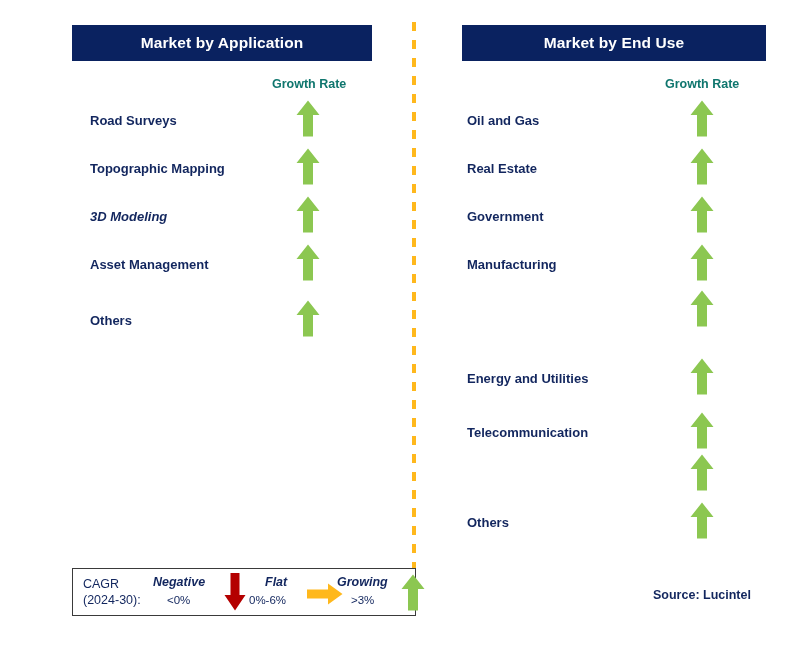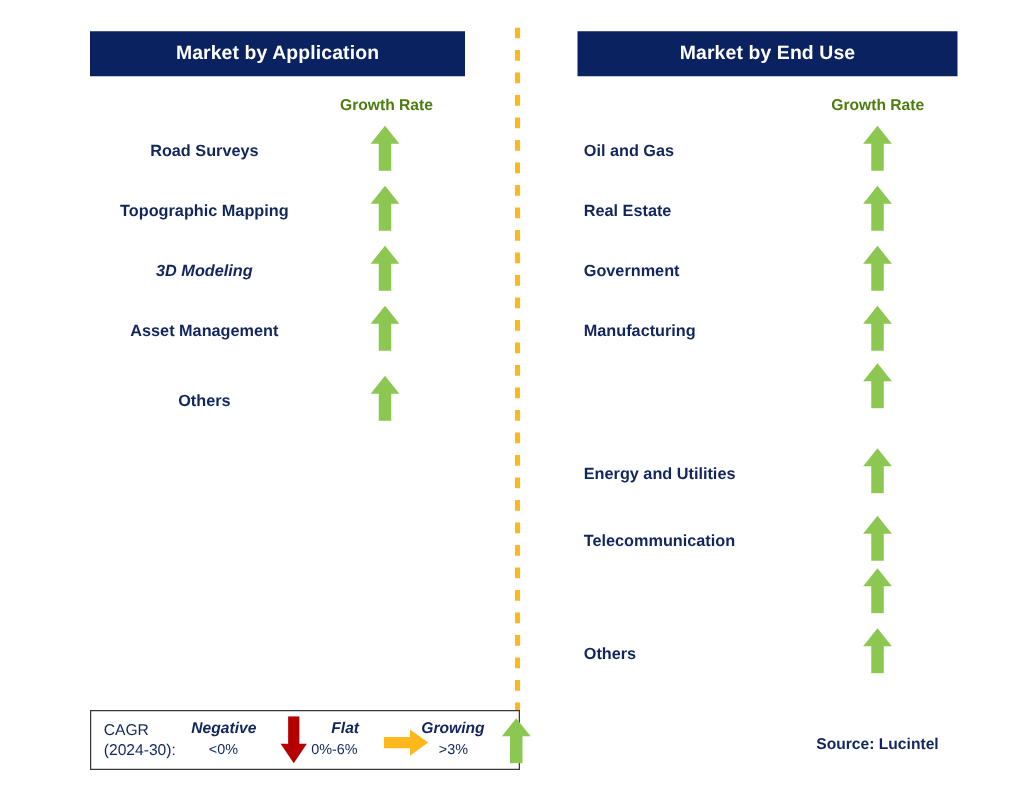--- a/index.html
+++ b/index.html
@@ -15,21 +15,21 @@
     overflow: hidden;
   }
 
   
   .panel {
     position: absolute;
     top: 0;
     width: 340px;
     height: 645px;
   }
-  #panel-application { left: 40px; text-align: center; }
+  #panel-application { left: 40px; }
   #panel-enduse      { left: 430px; }
 
   .panel-header {
     position: absolute;
     top: 25px;
     left: 32px;
     width: 300px;
     height: 36px;
     background: #0a2260;
     color: #ffffff;
@@ -41,42 +41,42 @@
     letter-spacing: 0.1px;
     box-sizing: border-box;
   }
   #panel-enduse .panel-header { left: 32px; width: 304px; }
 
   .growth-rate-label {
     position: absolute;
     top: 77px;
     font-size: 12.5px;
     font-weight: bold;
-    color: #4d7c0f;
+    color: #0f766e;
     white-space: nowrap;
   }
   #panel-application .growth-rate-label { left: 232px; }
   #panel-enduse .growth-rate-label      { left: 235px; }
 
   
   .rows {
     position: absolute;
     left: 0;
     top: 0;
     width: 340px;
   }
   .row {
     position: absolute;
     left: 0;
     width: 340px;
     height: 40px;
   }
   .row-label {
     position: absolute;
-    left: 26px;
+    left: 50px;
     top: 0;
     width: 195px;
     font-size: 13px;
     font-weight: bold;
     color: #12265e;
     line-height: 17px;
     white-space: pre-line;
   }
   #panel-enduse .row-label { left: 37px; }
 

